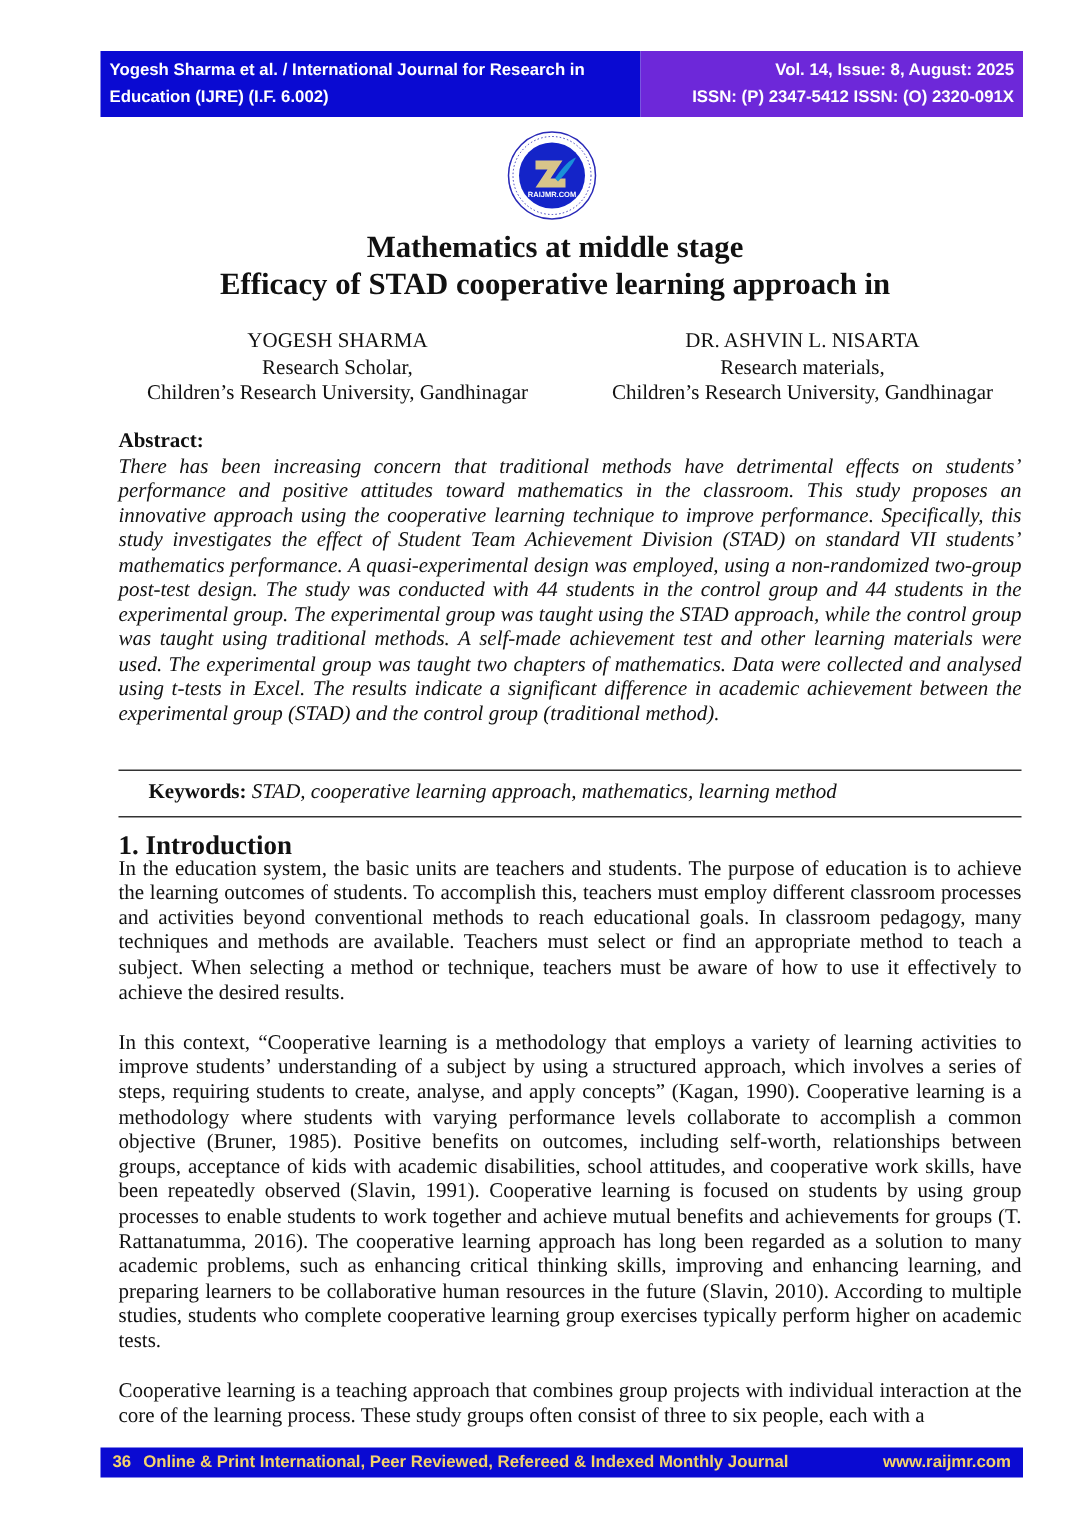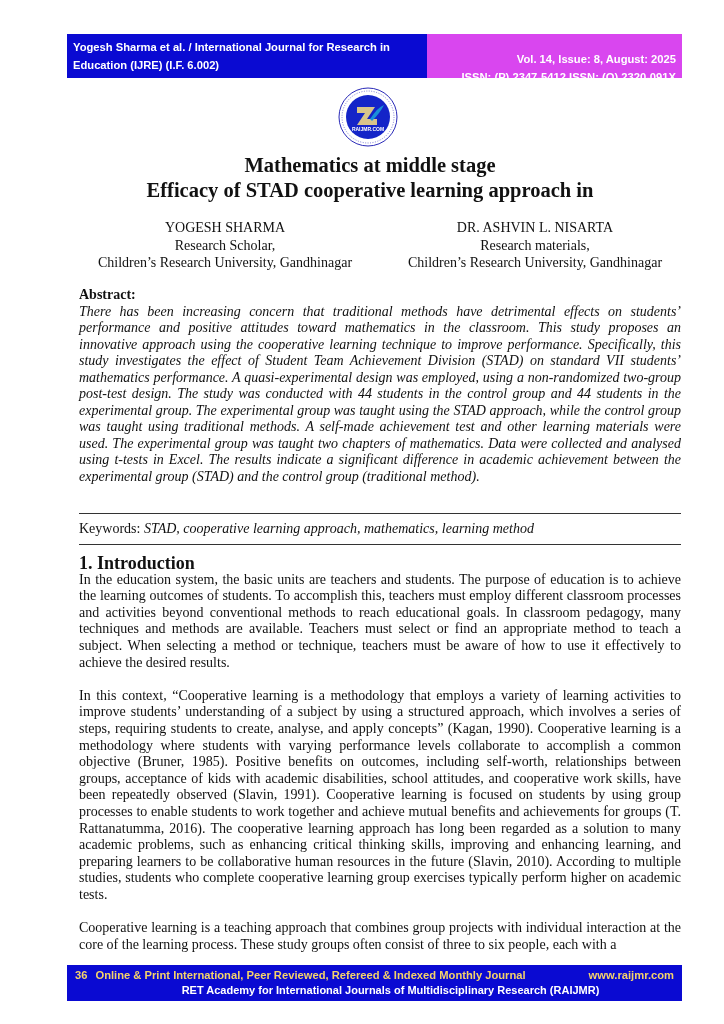--- a/index.html
+++ b/index.html
@@ -1,42 +1,42 @@
 <!DOCTYPE html>
 <html><head>
 <meta charset="utf-8">
 <style>
   html, body { margin: 0; padding: 0; background: #ffffff; }
   body { width: 724px; height: 1024px; position: relative; overflow: hidden; font-family: "Liberation Serif", serif; color: #111; }
 
   .hdr { position: absolute; left: 67px; top: 34px; width: 615px; height: 44px; display: flex; border-radius: 21px; }
   .hdr-left { background: #0a0ad2; color: #fff; width: 360px; padding: 4px 0 0 6px; box-sizing: border-box; font-family: "Liberation Sans", sans-serif; font-weight: bold; font-size: 11.2px; line-height: 18px; }
-  .hdr-right { background: #d946ef; color: #fff; flex: 1; padding: 16px 6px 0 0; box-sizing: border-box; text-align: right; font-family: "Liberation Sans", sans-serif; font-weight: bold; font-size: 11.2px; line-height: 18px; }
+  .hdr-right { background: #6d28d9; color: #fff; flex: 1; padding: 4px 6px 0 0; box-sizing: border-box; text-align: right; font-family: "Liberation Sans", sans-serif; font-weight: bold; font-size: 11.2px; line-height: 18px; }
 
   .logo { position: absolute; left: 338px; top: 87px; width: 60px; height: 60px; }
 
   .title { position: absolute; left: 60px; top: 153px; width: 620px; text-align: center; font-weight: bold; font-size: 20.5px; line-height: 25px; }
 
   .authors { position: absolute; left: 70px; top: 219px; width: 620px; display: flex; }
   .author { width: 50%; text-align: center; font-size: 14px; line-height: 17.5px; }
 
   .abstract { position: absolute; left: 79px; top: 287px; width: 602px; font-size: 14px; line-height: 16.5px; text-align: justify; }
   .abstract .lbl { font-weight: bold; display: block; }
   .abstract .txt { font-style: italic; display: block; }
 
   .rule { position: absolute; left: 79px; width: 602px; height: 0; border-top: 1.5px solid #333; }
   .kw { position: absolute; left: 79px; top: 520px; width: 602px; font-size: 14px; line-height: 17px; }
-  .kw .lbl { font-weight: normal; }
+  .kw .lbl { font-weight: bold; margin-left: 20px; }
   .kw .val { font-style: italic; }
 
   .body { position: absolute; left: 79px; top: 555px; width: 602px; font-size: 14px; line-height: 16.6px; text-align: justify; }
   .body h2 { font-size: 18px; font-weight: bold; margin: 0; line-height: 16.6px; }
   .body p { margin: 0 0 16.6px 0; }
 
-  .ftr { position: absolute; left: 67px; top: 965px; width: 615px; height: 36px; background: #0a0ad2; color: #fff; font-family: "Liberation Sans", sans-serif; font-weight: bold; }
+  .ftr { position: absolute; left: 67px; top: 965px; width: 615px; height: 20px; background: #0a0ad2; color: #fff; font-family: "Liberation Sans", sans-serif; font-weight: bold; }
   .ftr .l1 { display: flex; font-size: 11.2px; line-height: 16px; padding: 2px 8px 0 8px; }
   .ftr .pg { margin-right: 8px; color: #f5d36a; }
   .ftr .journal { color: #f5d36a; }
   .ftr .url { margin-left: auto; color: #f5d36a; }
   .ftr .l2 { text-align: center; font-size: 11px; line-height: 15px; margin-left: 32px; }
 </style>
 </head>
 <body>
 
 <div class="hdr">

